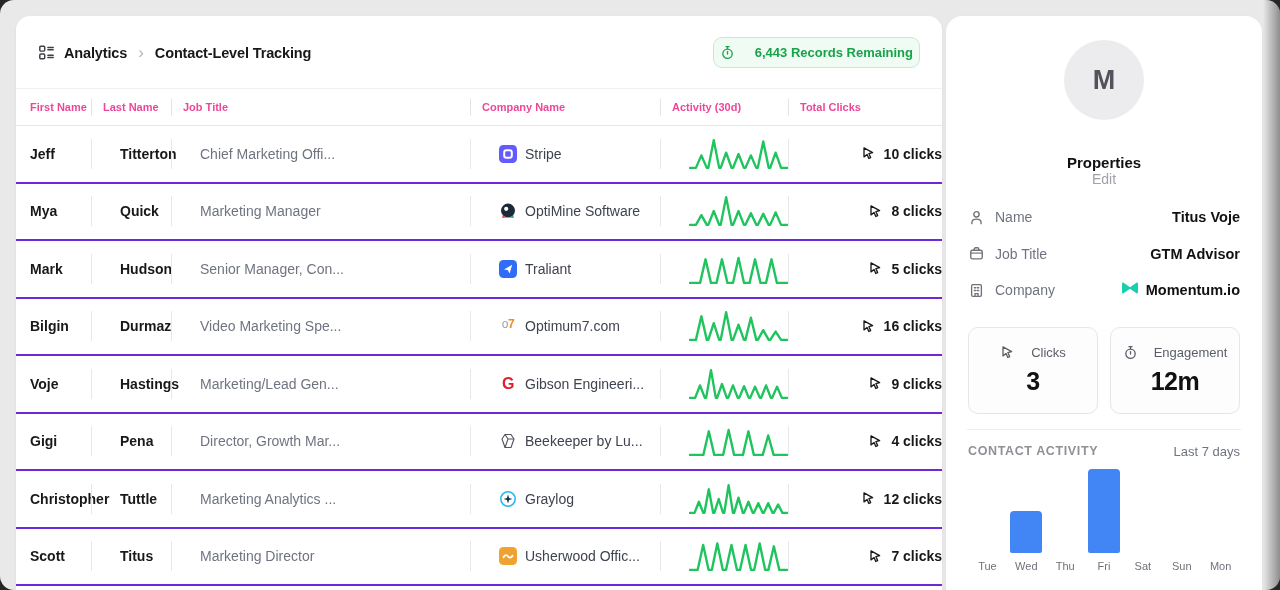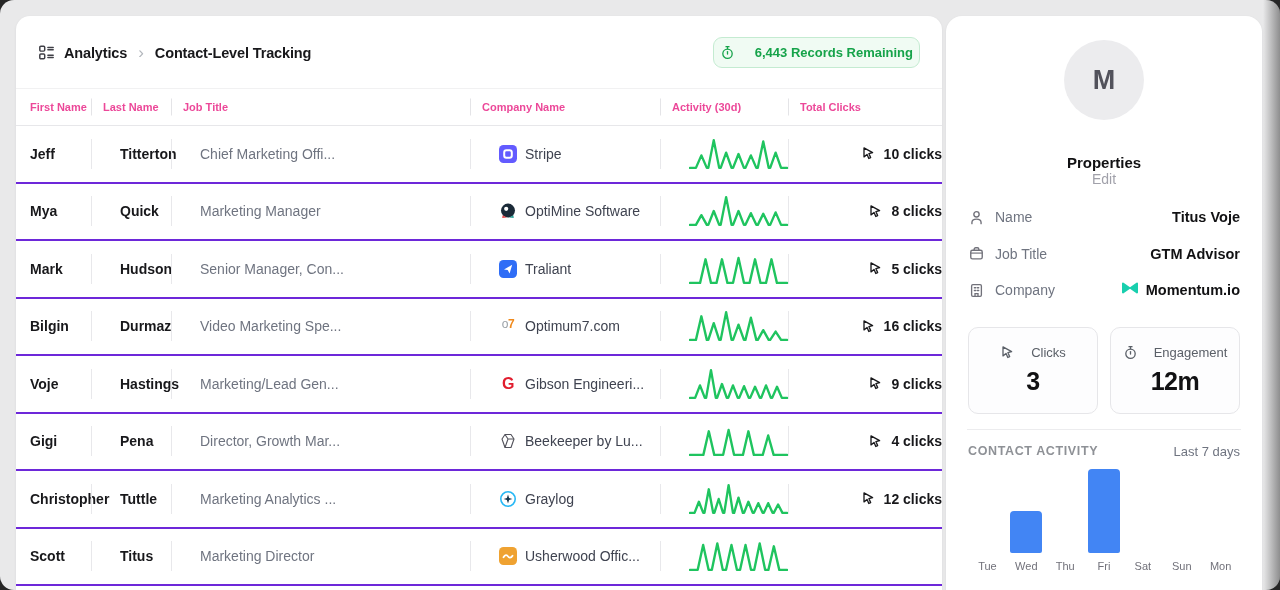--- a/index.html
+++ b/index.html
@@ -353,20 +353,28 @@
                 <path d="M4.5 10.2 C6 7.6 8 7.7 9 9.4 C10 11.1 12 11.2 13.5 8.7" fill="none" stroke="#fff" stroke-width="1.8" stroke-linecap="round"></path>
               </svg>
             </span>
             <span>Usherwood Offic...</span>
           </div>
           <div class="td activity">
             <svg width="100" height="44" viewBox="0 0 100 44">
               <polyline points="1.0,36.0 8.8,36.0 14.3,10.8 19.8,36.0 23.1,36.0 28.6,9.4 34.1,36.0 37.4,36.0 42.9,10.8 48.4,36.0 51.6,36.0 57.1,10.8 62.6,36.0 65.9,36.0 71.4,9.4 76.9,36.0 80.2,36.0 85.7,12.2 91.2,36.0 99.0,36.0" fill="none" stroke="#1fc45f" stroke-width="2.4" stroke-linejoin="round" stroke-linecap="round"></polyline>
             </svg>
           </div>
+          <div class="td clicks">
+            <span style="display: flex;">
+              <svg width="15" height="15" viewBox="0 0 16 16">
+                <path d="M3.2 2 L12.4 7.1 L8.4 8.1 L10.3 12.4 L8.3 13.3 L6.5 9 L3.2 11.6 Z" fill="none" stroke="#18181b" stroke-width="1.4" stroke-linejoin="round"></path>
+              </svg>
+            </span>
+            <span>7 clicks</span>
+          </div>
         </div>
       </div>
   </section>
 
   <aside class="sidebar">
     <div class="avatar">
       <span>M</span>
     </div>
     <div class="props-head">
       <h3>Properties</h3>

